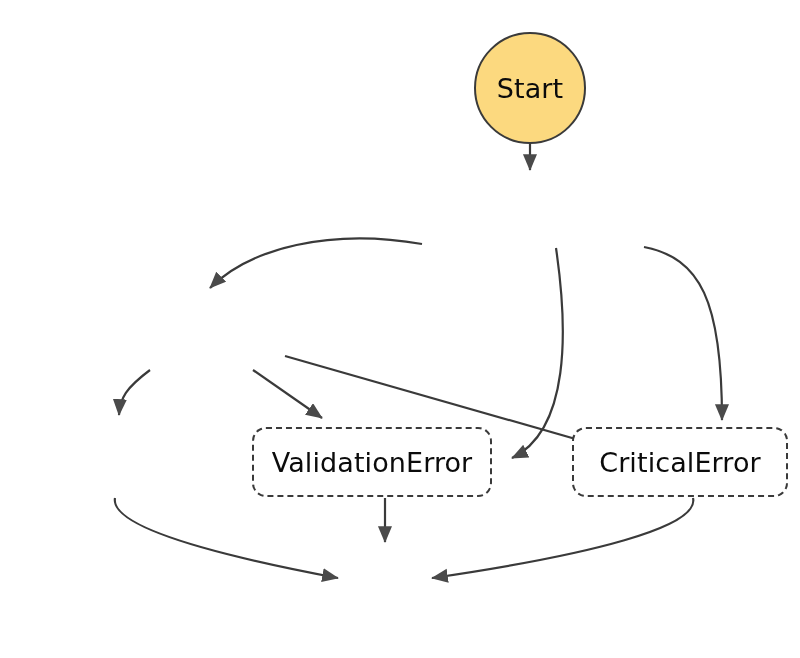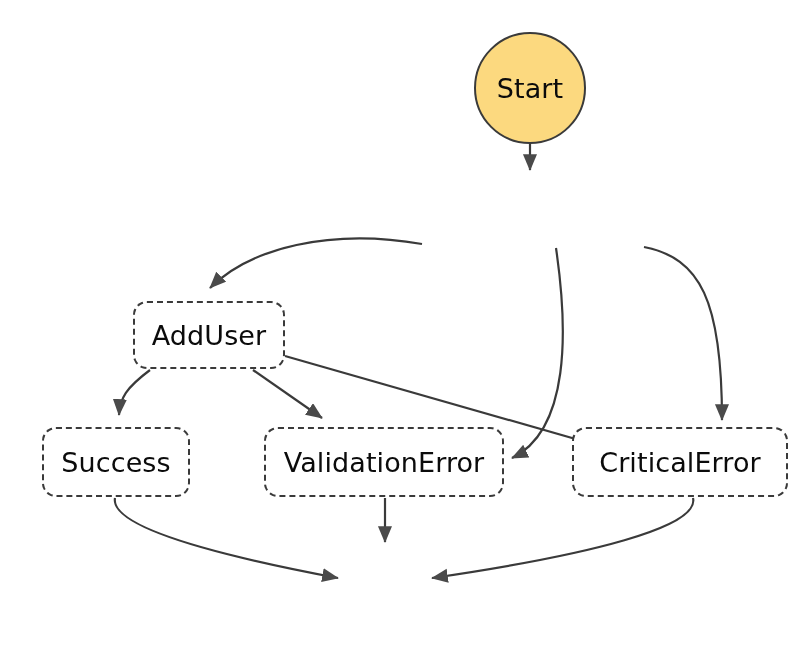--- a/index.html
+++ b/index.html
@@ -79,29 +79,23 @@
         <path d="M 385,498 L 385,542" fill="none" stroke="#3a3a3a" stroke-width="2.2" stroke-linecap="butt" marker-end="url(#arrowhead)"></path>
         <path d="M 693,498 C 700,527 590,555 432,578" fill="none" stroke="#3a3a3a" stroke-width="2.2" stroke-linecap="butt" marker-end="url(#arrowhead)"></path>
       </g>
   </svg>
 
   <div class="node node-circle" style="left: 474px; top: 32px; width: 112px; height: 112px; background: rgb(252, 217, 127); border-color: rgb(58, 58, 58);">
     <span class="node-label">Start</span>
   </div>
 
 
-  <div class="node node-box" style="left: 133px; top: 301px; width: 152px; height: 68px; background: rgb(255, 255, 255); border-color: rgb(58, 58, 58);">
-    <span class="node-label">AddUser</span>
-  </div>
 
-  <div class="node node-box" style="left: 42px; top: 427px; width: 148px; height: 70px; background: rgb(255, 255, 255); border-color: rgb(58, 58, 58);">
-    <span class="node-label">Success</span>
-  </div>
 
-  <div class="node node-box" style="left: 264px; top: 427px; width: 240px; height: 70px; background: rgb(255, 255, 255); border-color: rgb(58, 58, 58);">
+  <div class="node node-box" style="left: 252px; top: 427px; width: 240px; height: 70px; background: rgb(255, 255, 255); border-color: rgb(58, 58, 58);">
     <span class="node-label">ValidationError</span>
   </div>
 
   <div class="node node-box" style="left: 572px; top: 427px; width: 216px; height: 70px; background: rgb(255, 255, 255); border-color: rgb(58, 58, 58); text-align: right;">
     <span class="node-label">CriticalError</span>
   </div>
 
 
 </div>
 

